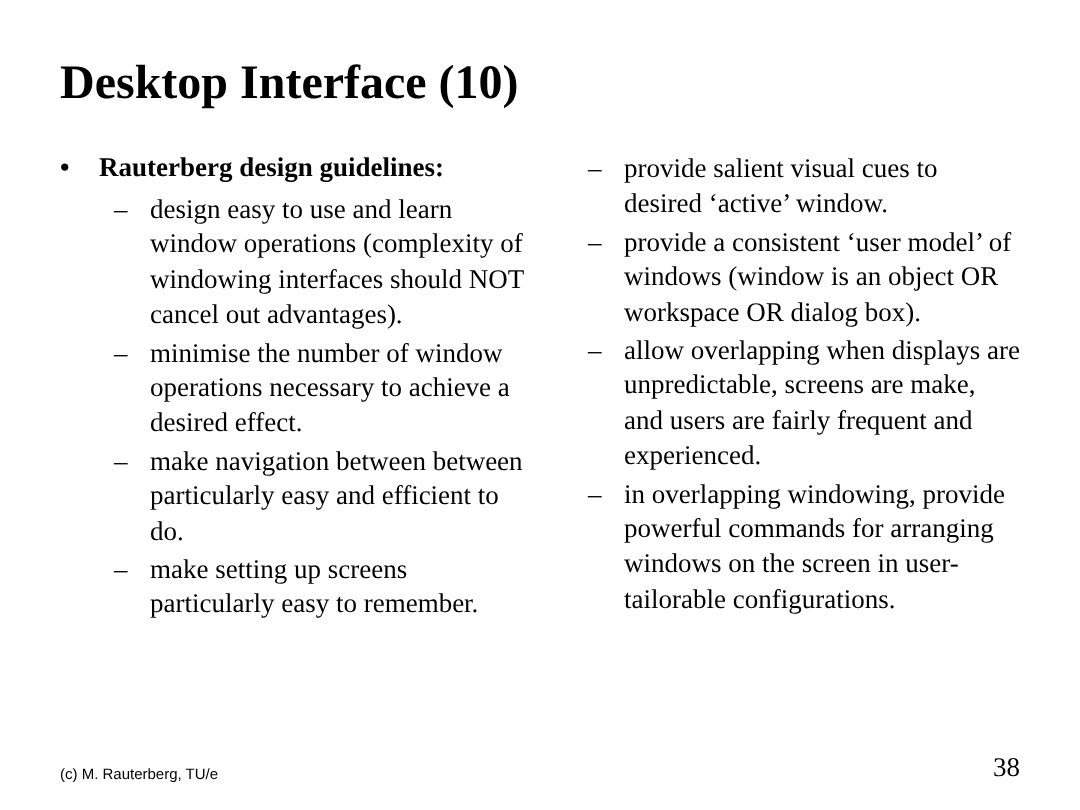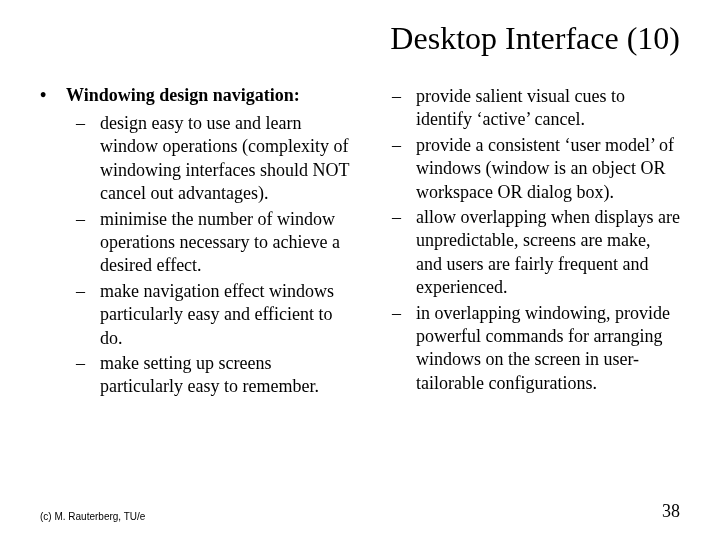--- a/index.html
+++ b/index.html
@@ -10,25 +10,25 @@
     body {
       width: 720px;
       height: 540px;
       background: #ffffff;
       font-family: 'Times New Roman', Times, serif;
       color: #000000;
       padding: 20px 40px 20px 40px;
       position: relative;
     }
     .title {
-      text-align: right;
+      text-align: left;
       font-size: 32px;
-      font-weight: normal;
+      font-weight: bold;
       margin-bottom: 28px;
-      margin-top: 0;
+      margin-top: 16px;
     }
     .content {
       display: flex;
       gap: 20px;
     }
     .column {
       flex: 1;
     }
     .main-bullet {
       display: flex;
@@ -76,47 +76,47 @@
   </style>
 </head>
 <body>
 
 <h1 class="title">Desktop Interface (10)</h1>
 
 <div class="content">
   <div class="column left-col">
     <div class="main-bullet">
       <span class="bullet-mark">•</span>
-      <span>Windowing design navigation:</span>
+      <span>Rauterberg design guidelines:</span>
     </div>
     <div class="sub-list">
       <div class="sub-item">
         <span class="dash">–</span>
         <span>design easy to use and learn window operations (complexity of windowing interfaces should NOT cancel out advantages).</span>
       </div>
       <div class="sub-item">
         <span class="dash">–</span>
         <span>minimise the number of window operations necessary to achieve a desired effect.</span>
       </div>
       <div class="sub-item">
         <span class="dash">–</span>
-        <span>make navigation effect windows particularly easy and efficient to do.</span>
+        <span>make navigation between between particularly easy and efficient to do.</span>
       </div>
       <div class="sub-item">
         <span class="dash">–</span>
         <span>make setting up screens particularly easy to remember.</span>
       </div>
     </div>
   </div>
 
   <div class="column right-col">
     <div class="sub-list">
       <div class="sub-item">
         <span class="dash">–</span>
-        <span>provide salient visual cues to identify ‘active’ cancel.</span>
+        <span>provide salient visual cues to desired ‘active’ window.</span>
       </div>
       <div class="sub-item">
         <span class="dash">–</span>
         <span>provide a consistent ‘user model’ of windows (window is an object OR workspace OR dialog box).</span>
       </div>
       <div class="sub-item">
         <span class="dash">–</span>
         <span>allow overlapping when displays are unpredictable, screens are make, and users are fairly frequent and experienced.</span>
       </div>
       <div class="sub-item">

